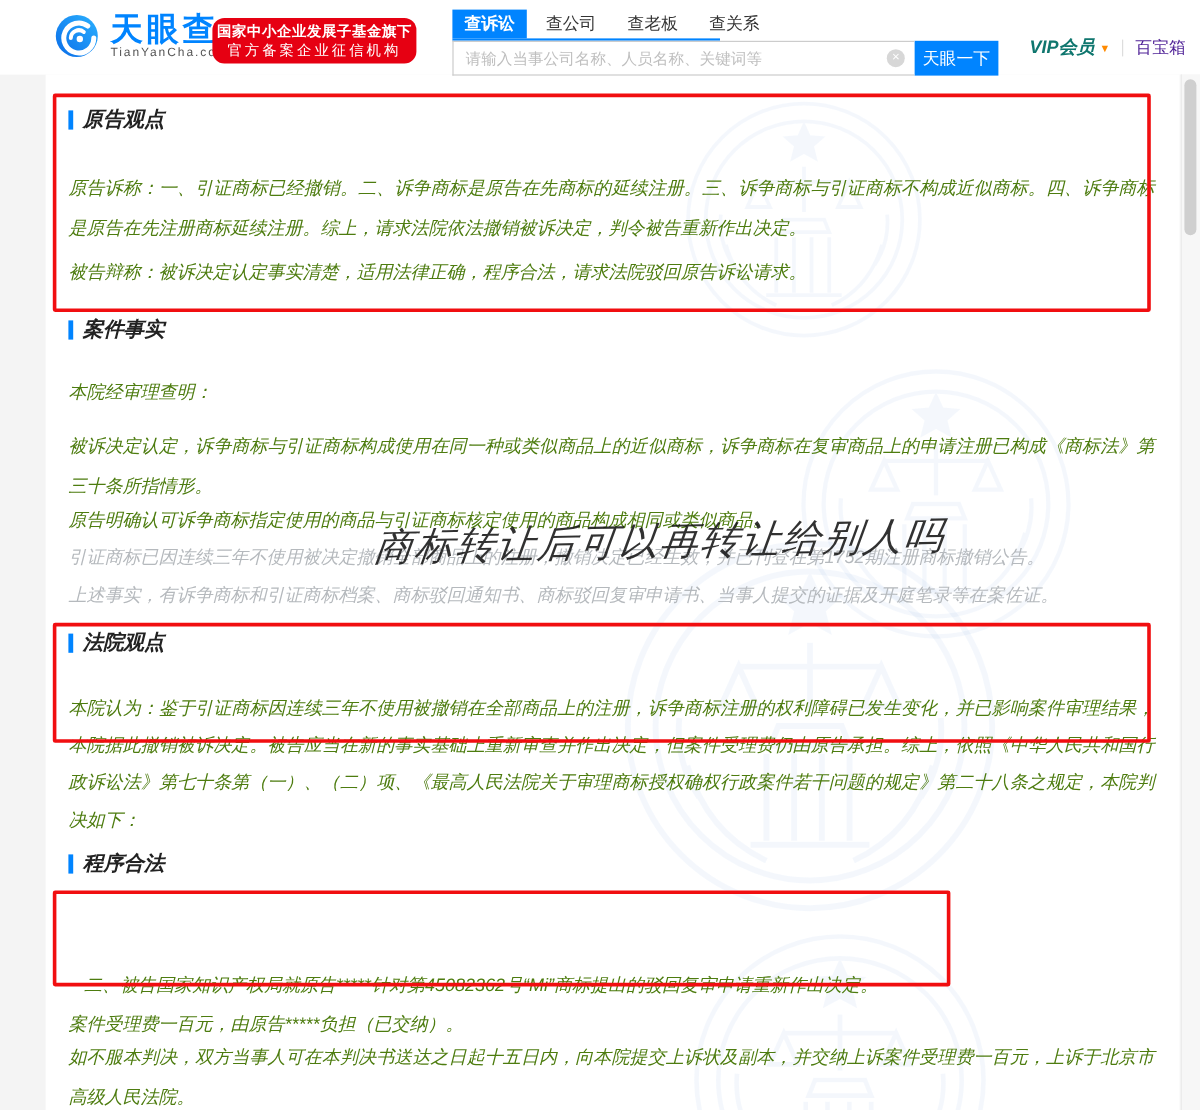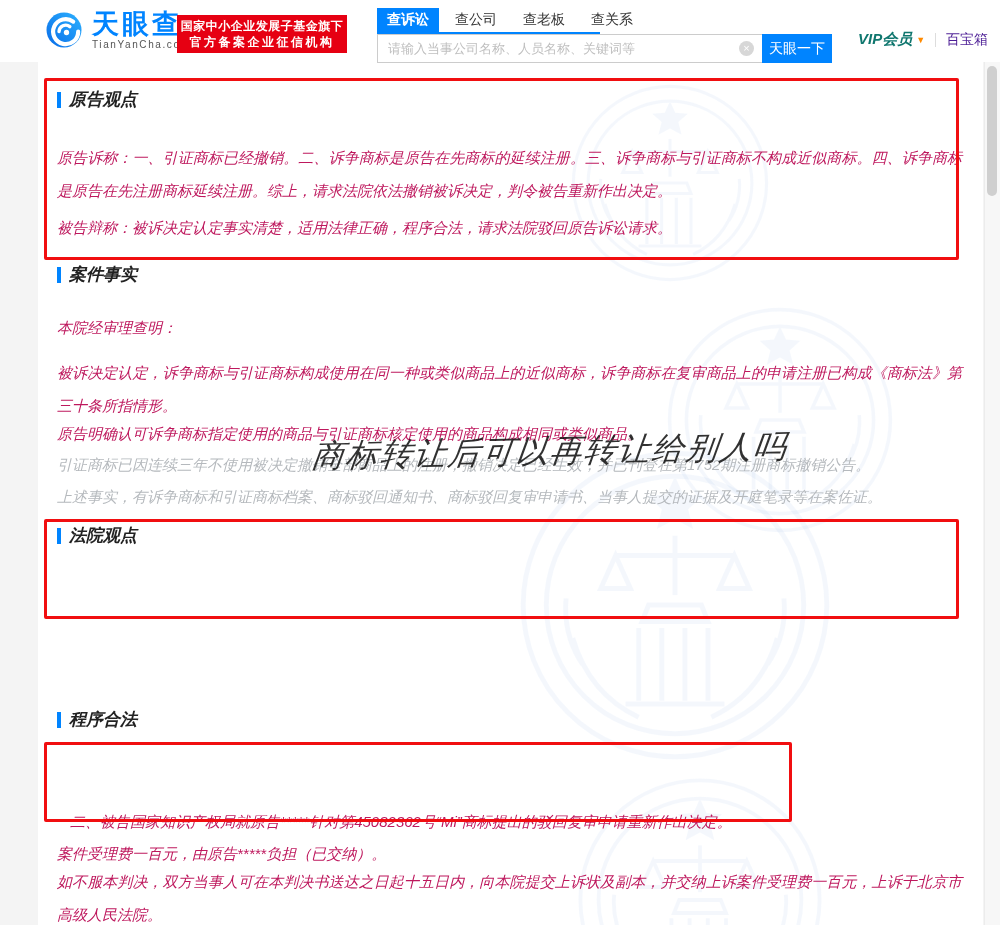--- a/index.html
+++ b/index.html
@@ -7,23 +7,23 @@
   .page{position:relative;width:1000px;height:925px;background:#fff;overflow:hidden;}
 
   
   .header{position:absolute;left:0;top:0;width:1000px;height:62px;background:#fff;z-index:30;padding-left:48px;}
   .logo{position:absolute;left:44px;top:10px;display:flex;align-items:center;cursor:pointer;}
   .logo-icon{width:40px;height:40px;display:block;}
   .logo-text{margin-left:8px;}
   .logo-name{font-size:27px;font-weight:700;color:#0084ff;letter-spacing:3px;line-height:28px;}
   .logo-domain{font-size:10px;color:#555;letter-spacing:1.6px;margin-top:1px;}
   .badge{position:absolute;left:177px;top:15px;width:170px;height:38px;background:#e60012;color:#fff;
-         display:flex;flex-direction:column;justify-content:center;align-items:center;border-radius:0;}
+         display:flex;flex-direction:column;justify-content:center;align-items:center;border-radius:10px;}
   .badge-line1{font-size:12px;font-weight:700;letter-spacing:.5px;line-height:16px;}
-  .badge-line2{font-size:12px;font-weight:700;letter-spacing:2.5px;line-height:16px;}
+  .badge-line2{font-size:12px;font-weight:400;letter-spacing:2.5px;line-height:16px;}
 
   .search-module{position:absolute;left:377px;top:8px;}
   .tabs{display:flex;align-items:flex-end;width:223px;border-bottom:2px solid #0084ff;height:24px;}
   .tab{font-size:14px;color:#333;padding:3px 10px;margin-right:6px;cursor:pointer;white-space:nowrap;}
   .tab.active{background:#0084ff;color:#fff;font-weight:700;}
   .search-row{display:flex;margin-top:0;}
   .search-input-wrap{position:relative;}
   .search-input{width:346px;height:27px;border:1px solid #ccc;border-right:none;padding:0 28px 0 10px;
                 font-size:13px;color:#14532d;outline:none;font-family:inherit;}
   .search-input::placeholder{color:#bfbfbf;}
@@ -49,21 +49,21 @@
   
   .emblem{position:absolute;opacity:0.055;z-index:1;pointer-events:none;}
   .handwriting{position:absolute;left:312px;top:430px;z-index:6;font-size:32px;color:#151515;
                font-style:italic;letter-spacing:2px;transform:rotate(-1.2deg) skewX(-8deg);
                opacity:.88;white-space:nowrap;pointer-events:none;}
 
   
   .doc{position:absolute;left:2px;top:62px;width:1000px;height:863px;z-index:5;font-style:italic;}
   .sec-title{position:absolute;left:55px;font-size:17px;font-weight:700;color:#222;display:flex;align-items:center;}
   .sec-bar{display:inline-block;width:4px;height:16px;background:#0084ff;margin-right:8px;}
-  .para{position:absolute;left:55px;width:905px;font-size:15px;color:#be185d;line-height:33px;text-align:justify;}
+  .para{position:absolute;left:55px;width:905px;font-size:15px;color:#4d7c0f;line-height:33px;text-align:justify;}
   .para.tight{line-height:31px;}
   .para.faded{color:#b5b9bd;}
   .para.item{left:68px;width:880px;}
 
   .redbox{position:absolute;border:3px solid #f10e10;border-radius:2px;z-index:10;pointer-events:none;}
   .rb1{left:42px;top:16px;width:909px;height:176px;}
   .rb2{left:42px;top:457px;width:909px;height:94px;}
   .rb3{left:42px;top:680px;width:742px;height:74px;}
 </style>
 </head>
@@ -171,20 +171,21 @@
     <p class="para" style="top:234px">本院经审理查明：</p>
     <p class="para" style="top:279px">被诉决定认定，诉争商标与引证商标构成使用在同一种或类似商品上的近似商标，诉争商标在复审商品上的申请注册已构成《商标法》第三十条所指情形。</p>
     <p class="para" style="top:340px">原告明确认可诉争商标指定使用的商品与引证商标核定使用的商品构成相同或类似商品。</p>
     <p class="para faded" style="top:371px">引证商标已因连续三年不使用被决定撤销全部商品上的注册，撤销决定已经生效，并已刊登在第1752期注册商标撤销公告。</p>
     <p class="para faded" style="top:403px">上述事实，有诉争商标和引证商标档案、商标驳回通知书、商标驳回复审申请书、当事人提交的证据及开庭笔录等在案佐证。</p>
 
     <div class="sec-title" style="top:462px">
       <span class="sec-bar"></span>
       <span>法院观点</span>
     </div>
+    <p class="para tight" style="top:498px">本院认为：鉴于引证商标因连续三年不使用被撤销在全部商品上的注册，诉争商标注册的权利障碍已发生变化，并已影响案件审理结果，本院据此撤销被诉决定。被告应当在新的事实基础上重新审查并作出决定，但案件受理费仍由原告承担。综上，依照《中华人民共和国行政诉讼法》第七十条第（一）、（二）项、《最高人民法院关于审理商标授权确权行政案件若干问题的规定》第二十八条之规定，本院判决如下：</p>
 
     <div class="sec-title" style="top:646px">
       <span class="sec-bar"></span>
       <span>程序合法</span>
     </div>
     <p class="para item" style="top:728px">二、被告国家知识产权局就原告*****针对第45082362号“Mi”商标提出的驳回复审申请重新作出决定。</p>
     <p class="para" style="top:760px">案件受理费一百元，由原告*****负担（已交纳）。</p>
     <p class="para" style="top:788px">如不服本判决，双方当事人可在本判决书送达之日起十五日内，向本院提交上诉状及副本，并交纳上诉案件受理费一百元，上诉于北京市高级人民法院。</p>
 
     <div class="redbox rb1"></div>

